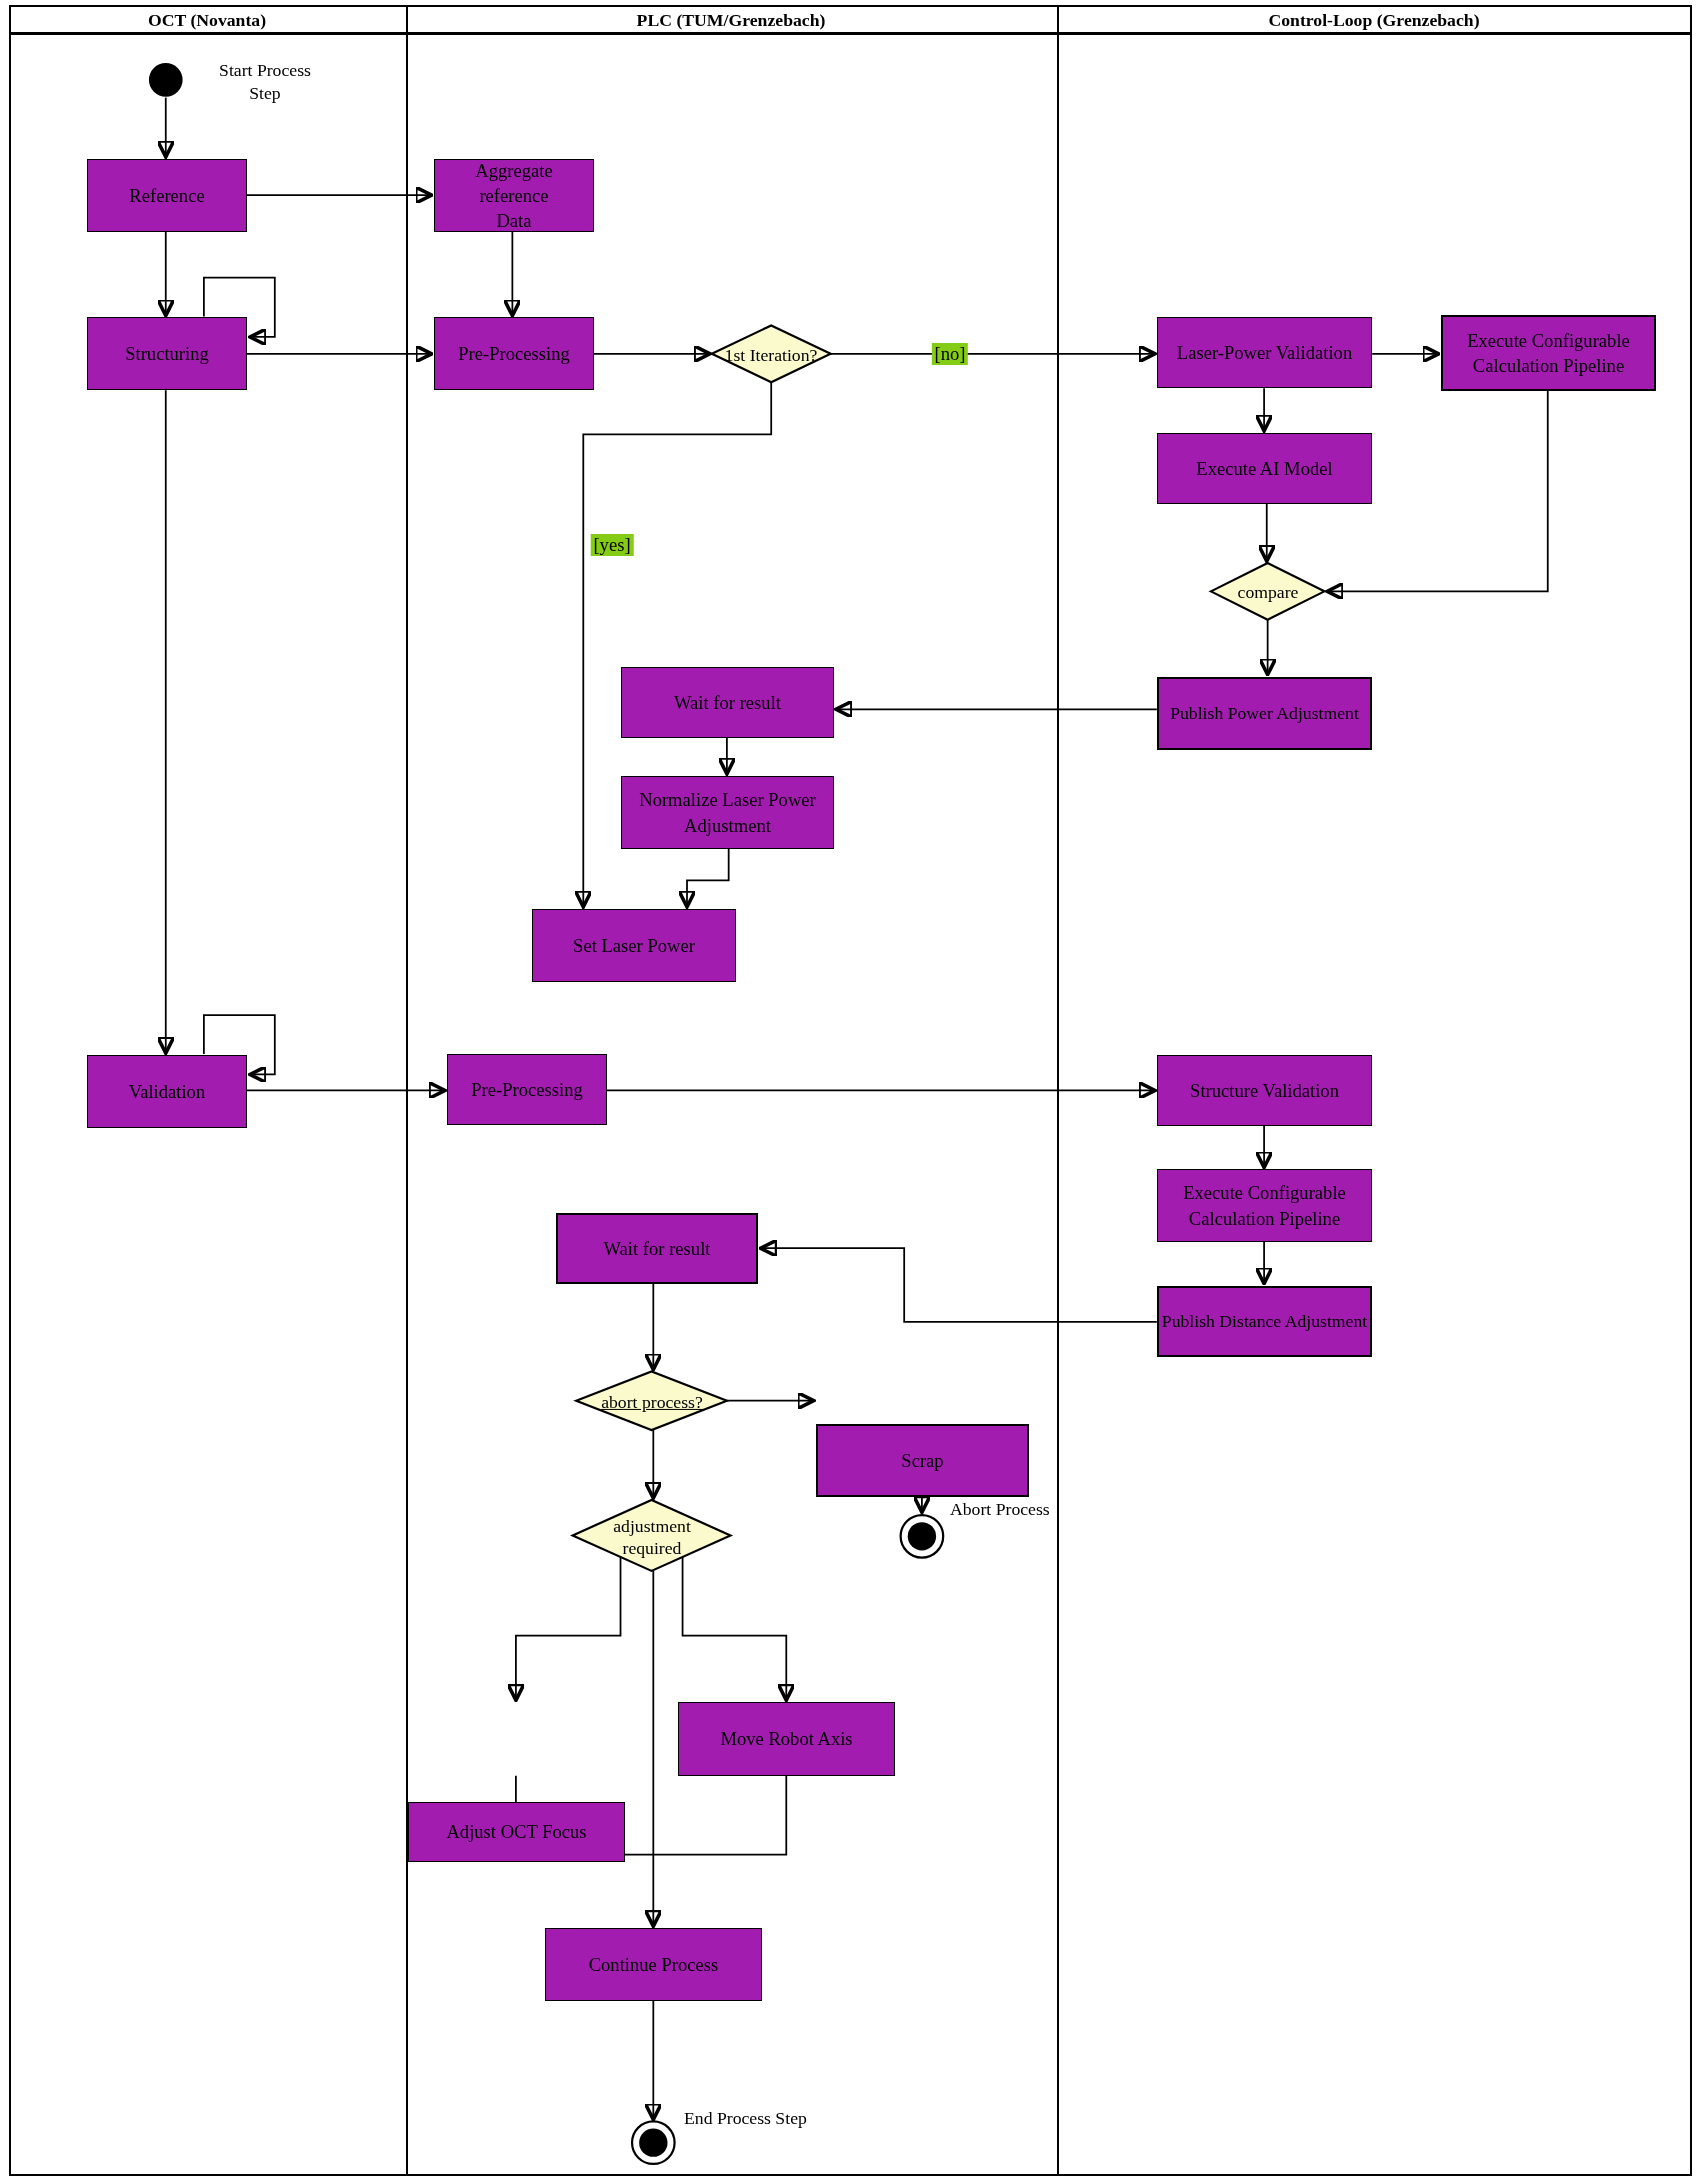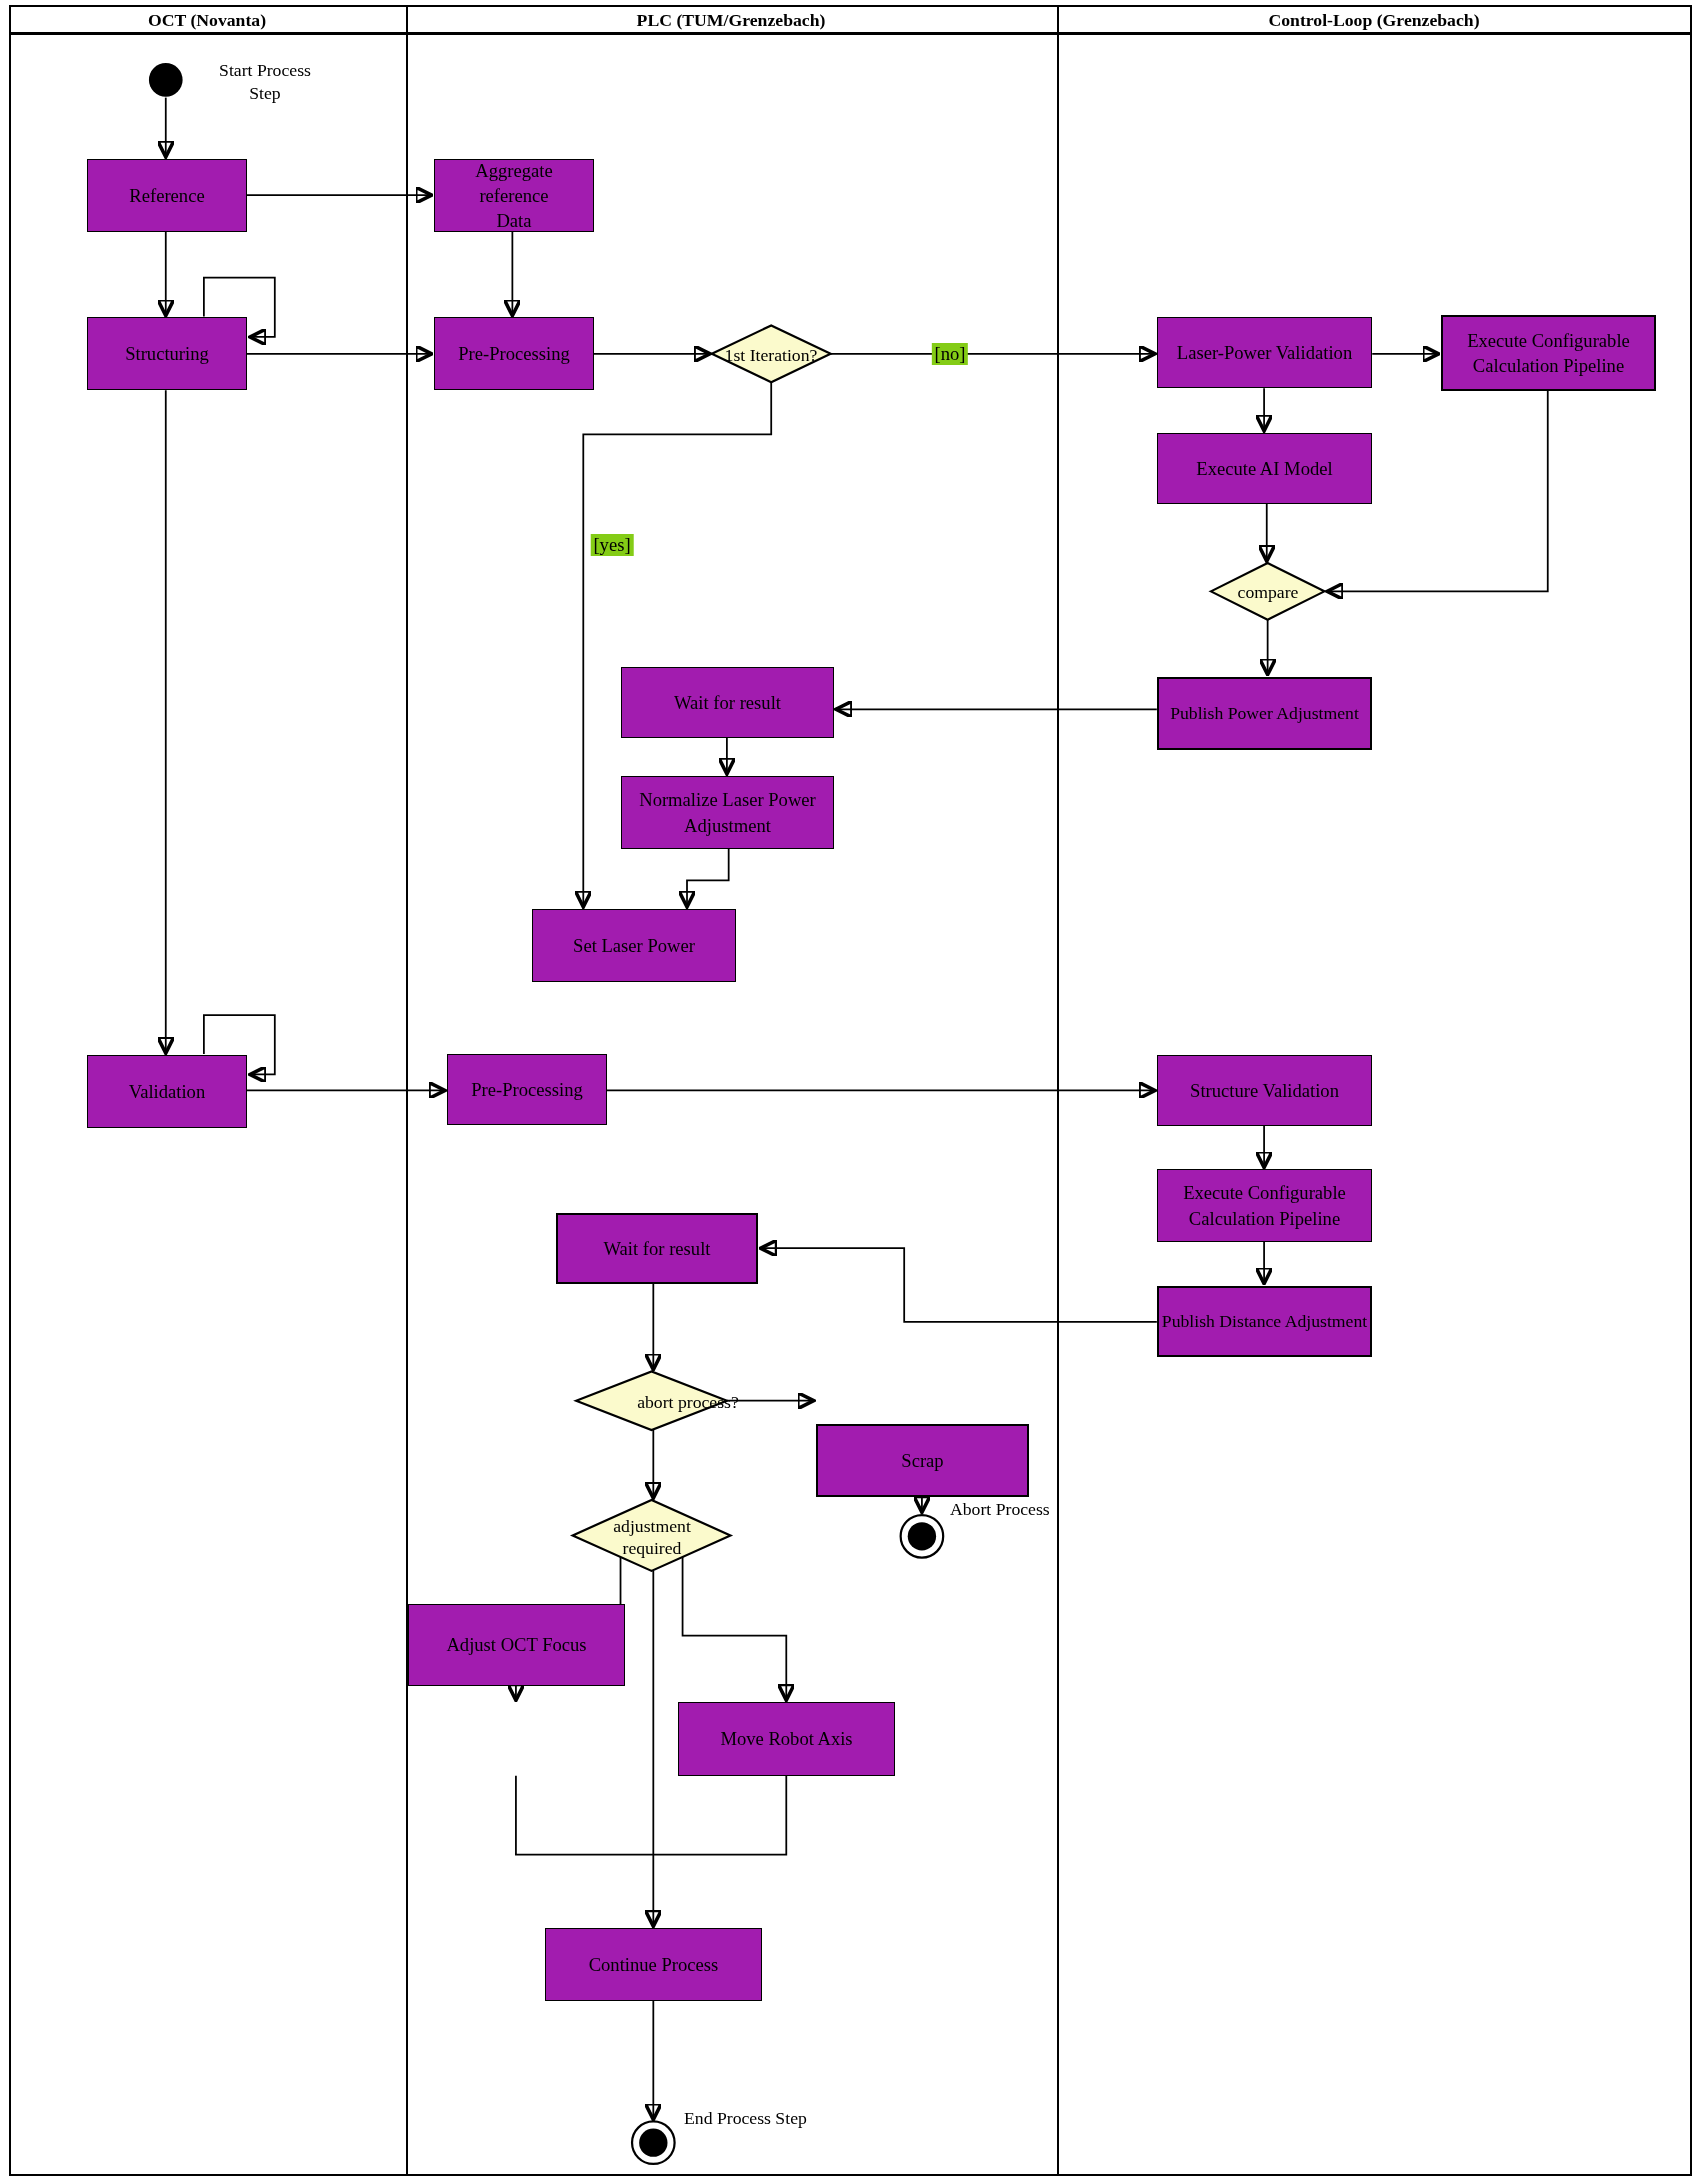--- a/index.html
+++ b/index.html
@@ -97,35 +97,35 @@
   <div class="action" style="left:87px;top:1055px;width:160px;height:73px;">Validation</div>
 
   <div class="action" style="left:434px;top:159px;width:160px;height:73px;padding:0 32px;">Aggregate reference Data</div>
   <div class="action" style="left:434px;top:317px;width:160px;height:73px;">Pre-Processing</div>
   <div class="action" style="left:621px;top:667px;width:213px;height:71px;">Wait for result</div>
   <div class="action" style="left:621px;top:776px;width:213px;height:73px;padding:0 10.6px;">Normalize Laser Power Adjustment</div>
   <div class="action" style="left:532px;top:909px;width:204px;height:73px;">Set Laser Power</div>
   <div class="action" style="left:447px;top:1054px;width:160px;height:71px;">Pre-Processing</div>
   <div class="action thick" style="left:556px;top:1213px;width:202px;height:71px;">Wait for result</div>
   <div class="action thick" style="left:816px;top:1424px;width:213px;height:73px;">Scrap</div>
-  <div class="action" style="left:408px;top:1604px;width:217px;height:82px;">Adjust OCT Focus</div>
+  <div class="action" style="left:408px;top:1802px;width:217px;height:60px;">Adjust OCT Focus</div>
   <div class="action" style="left:678px;top:1702px;width:217px;height:74px;">Move Robot Axis</div>
   <div class="action" style="left:545px;top:1928px;width:217px;height:73px;">Continue Process</div>
 
   <div class="action" style="left:1157px;top:317px;width:215px;height:71px;">Laser-Power Validation</div>
   <div class="action thick" style="left:1441px;top:315px;width:215px;height:76px;padding:0 12.4px;">Execute Configurable Calculation Pipeline</div>
   <div class="action" style="left:1157px;top:433px;width:215px;height:71px;">Execute AI Model</div>
   <div class="action thick nowrap" style="left:1157px;top:677px;width:215px;height:73px;">Publish Power Adjustment</div>
   <div class="action" style="left:1157px;top:1055px;width:215px;height:71px;">Structure Validation</div>
   <div class="action" style="left:1157px;top:1169px;width:215px;height:73px;padding:0 12.4px;">Execute Configurable Calculation Pipeline</div>
   <div class="action thick nowrap" style="left:1157px;top:1286px;width:215px;height:71px;">Publish Distance Adjustment</div>
 
   <div class="dlabel" style="left:771px;top:355px;width:133px;">1st Iteration?</div>
   <div class="dlabel" style="left:1268px;top:592px;width:106px;">compare</div>
-  <div class="dlabel" style="left:688px;top:1402px;width:133px;">abort process?</div>
+  <div class="dlabel" style="left:652px;top:1402px;width:133px;text-decoration:underline;">abort process?</div>
   <div class="dlabel" style="left:652px;top:1537px;width:99px;">adjustment required</div>
 
   <div class="elabel" style="left:950px;top:354px;">[no]</div>
   <div class="elabel" style="left:612px;top:545px;">[yes]</div>
 
   <div class="freelabel centered2" style="left:211px;top:59px;width:108px;">Start Process Step</div>
   <div class="freelabel" style="left:950px;top:1498px;white-space:nowrap;">Abort Process</div>
   <div class="freelabel" style="left:684px;top:2107px;white-space:nowrap;">End Process Step</div>
 
 </div>

